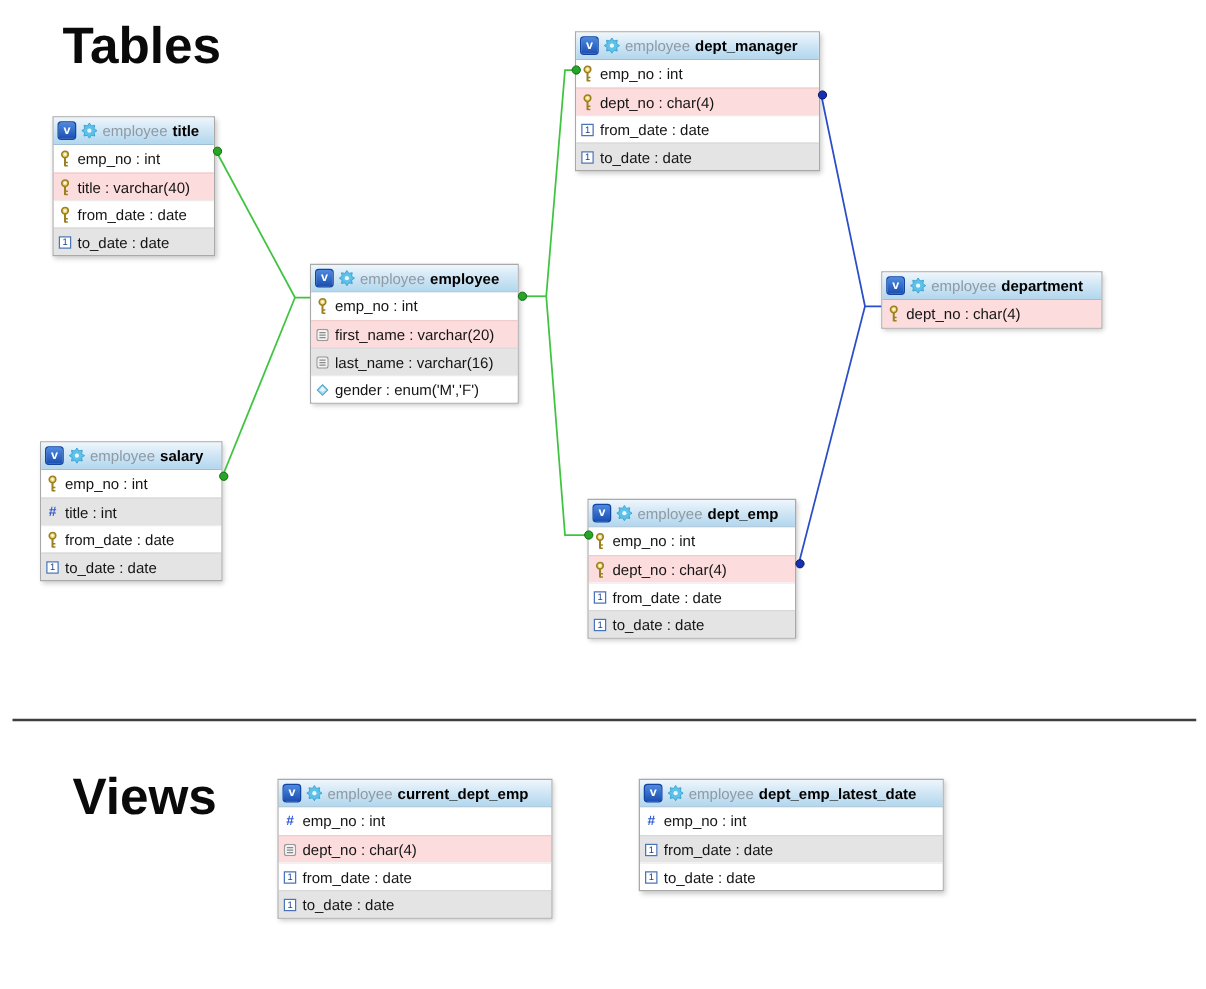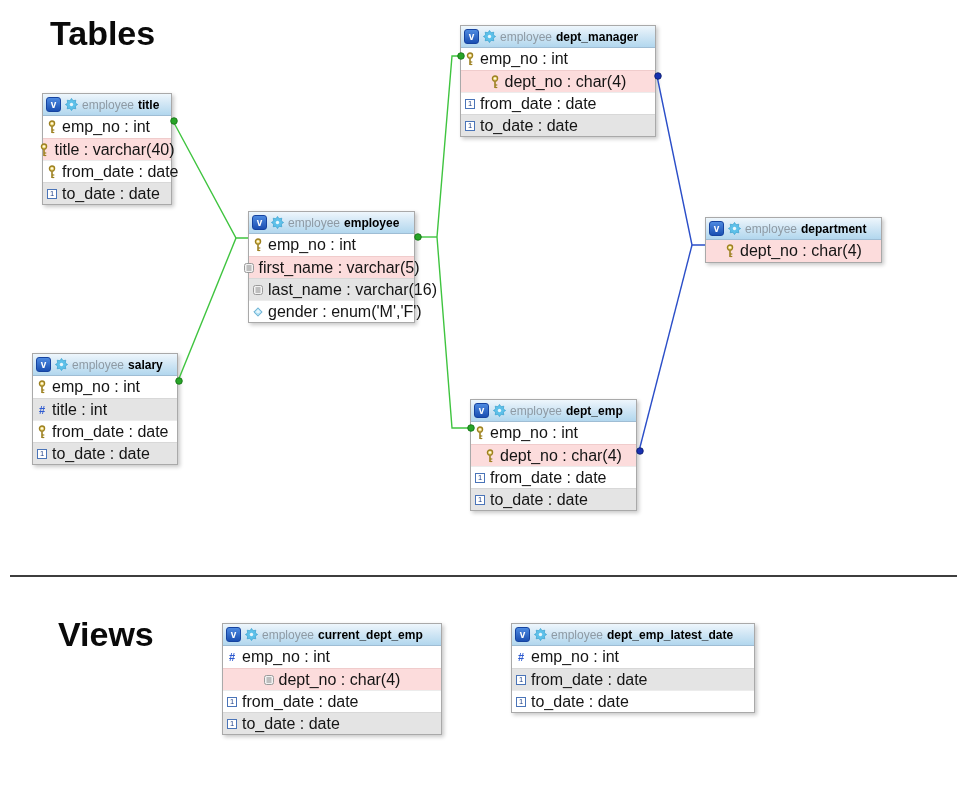--- a/index.html
+++ b/index.html
@@ -1,43 +1,43 @@
 <!DOCTYPE html>
 <html><head>
 <meta charset="utf-8">
 <style>
   * { box-sizing: border-box; }
   html,body { margin:0; padding:0; }
   body { font-family:"Liberation Sans", sans-serif; background:#fff; }
   #canvas { position:relative; width:965px; height:791px; background:#ffffff; overflow:hidden; }
 
-  .section-heading { position:absolute; font-weight:bold; font-size:34px; color:#0a0a0a; line-height:1; z-index:2; }
+  .section-heading { position:absolute; font-weight:bold; font-size:41px; color:#0a0a0a; line-height:1; z-index:2; }
   #heading-tables { left:50px; top:16px; }
   #heading-views  { left:58px; top:617px; }
 
   #divider { position:absolute; top:575px; left:10px; width:947px; height:2px; background:#3e3e3e; z-index:1; }
 
   .tbox { position:absolute; background:#fff; border:1px solid #a9a9a9; box-shadow:1.5px 2px 4px rgba(0,0,0,0.22); z-index:10; }
   .thead { height:22px; display:flex; align-items:center; gap:4px; padding:0 4px 0 3px;
            background:linear-gradient(#eef6fc 0%, #d2e7f5 45%, #b2d7ee 100%);
            border-bottom:1px solid #9fbdd4; font-size:12px; white-space:nowrap; }
   .vbadge { width:15px; height:15px; flex:none; border-radius:3px;
             background:linear-gradient(#4d8ae0,#1b4fb2); border:1px solid #1543a0;
             color:#fff; font-size:10px; font-weight:bold;
             display:flex; align-items:center; justify-content:center; line-height:1; }
   .gear { width:13px; height:13px; flex:none; }
   .schema { color:#8e9aa4; }
   .tname { color:#000; font-weight:bold; }
 
   .trow { height:22px; display:flex; align-items:center; gap:5px; padding:0 4px;
-          font-size:16px; color:#141414; border-top:1px solid #ececec; white-space:nowrap; }
+          font-size:12px; color:#141414; border-top:1px solid #ececec; white-space:nowrap; }
   .thead + .trow { border-top:none; }
   .bg-white   { background:#ffffff; }
   .bg-gray    { background:#e4e4e4; border-top-color:#d8d8d8; }
-  .bg-pink    { background:#fcdcdc; border-top-color:#f0cccc;justify-content:center; }
+  .bg-pink    { background:#fcdcdc; border-top-color:#f0cccc; }
   .bg-pinkgray{ background:#efe4e4; border-top-color:#e2d4d4; }
 
   .cic { flex:none; }
   .cic-key { width:10px; height:14px; }
   .cic-sq  { width:10px; height:10px; }
   .ic-cal { width:10px; height:10px; border:1px solid #4a74b8; background:#fff; color:#1c3f88;
             font-size:7.5px; line-height:8px; text-align:center; display:inline-block; flex:none; }
   .ic-cal::before { content:"1"; }
   .ic-num { width:10px; text-align:center; color:#2f5bd0; font-weight:bold; font-size:11px;
             line-height:12px; display:inline-block; flex:none; }
@@ -135,21 +135,21 @@
     <div class="trow bg-white">
       <svg class="cic cic-key" viewBox="0 0 10 14">
           <use href="#sym-key"></use>
         </svg>
       <span class="ctext">emp_no : int</span>
     </div>
     <div class="trow bg-pink">
       <svg class="cic cic-sq" viewBox="0 0 10 10">
           <use href="#sym-txt"></use>
         </svg>
-      <span class="ctext">first_name : varchar(5)</span>
+      <span class="ctext">first_name : varchar(20)</span>
     </div>
     <div class="trow bg-gray">
       <svg class="cic cic-sq" viewBox="0 0 10 10">
           <use href="#sym-txt"></use>
         </svg>
       <span class="ctext">last_name : varchar(16)</span>
     </div>
     <div class="trow bg-white">
       <svg class="cic cic-sq" viewBox="0 0 10 10">
           <use href="#sym-enum"></use>

